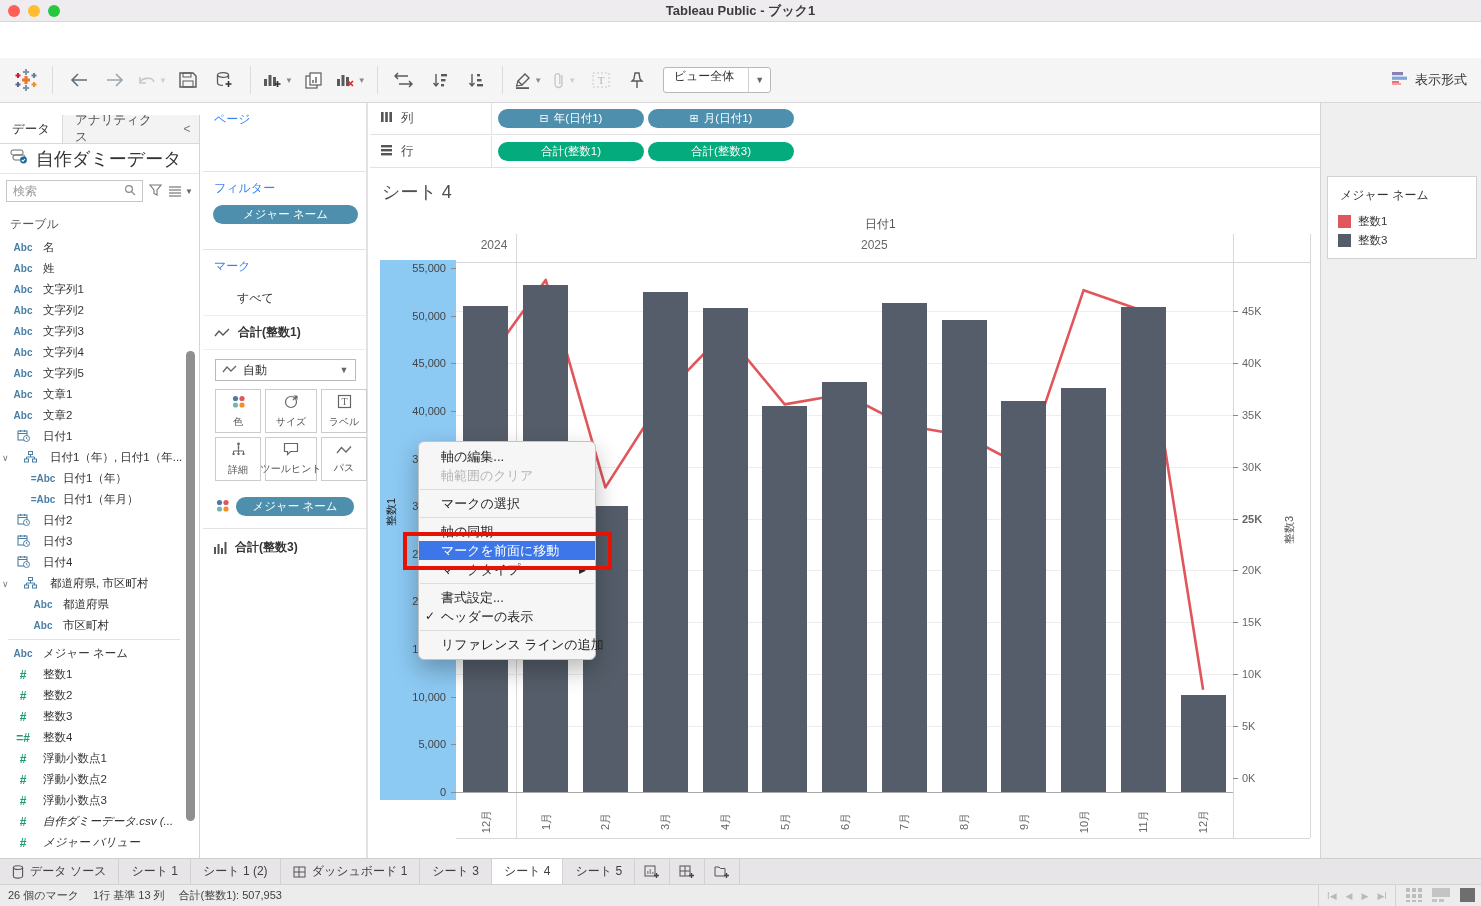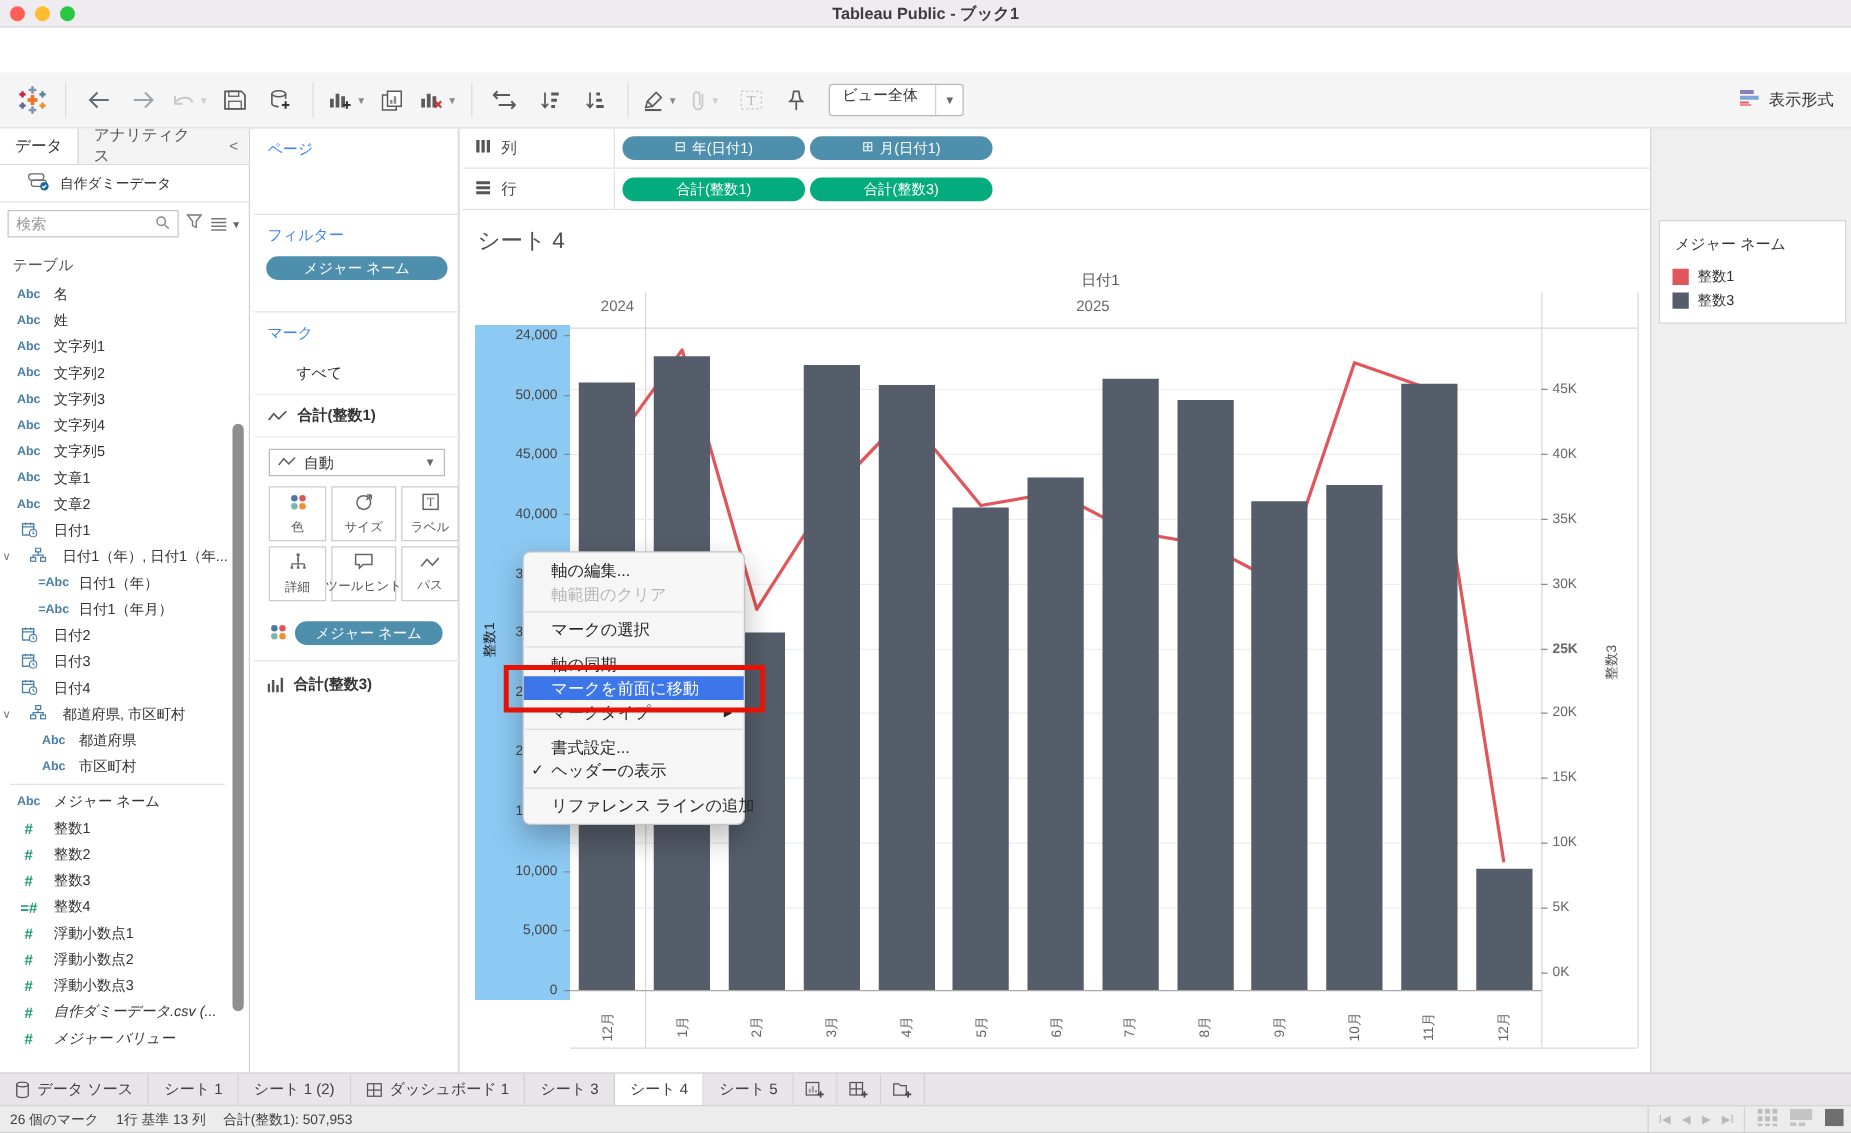--- a/index.html
+++ b/index.html
@@ -29,29 +29,29 @@
   .tb-caret{font-size:8px;color:#8a8a8a;margin-left:3px;}
   .tb-item.disabled .tb-caret{color:#cfcfcf;}
   .view-select{display:flex;height:26px;background:#fff;border:1px solid #b9b9b9;
     border-radius:3px;margin:0 8px;font-size:12px;color:#333;}
   .view-select .vs-label{padding:0 14px 0 10px;min-width:72px;}
   .view-select .vs-arrow{width:22px;height:100%;border-left:1px solid #cfcfcf;display:flex;
     align-items:center;justify-content:center;font-size:9px;color:#666;}
   .show-me{position:absolute;right:14px;display:flex;align-items:center;gap:7px;font-size:13px;color:#333;}
   
   .main{position:absolute;left:0;top:103px;width:1481px;height:755px;background:#fff;}
-  .left-pane{position:absolute;left:0;top:0;width:200px;height:755px;background:#fff;
+  .left-pane{position:absolute;left:0;top:12px;width:200px;height:755px;background:#fff;
     border-right:1px solid #d5d3d5;}
   .dp-tabs{display:flex;height:29px;border-bottom:1px solid #d9d9d9;font-size:12.5px;}
   .dp-tab{display:flex;align-items:center;justify-content:center;padding:0 12px;height:100%;}
   .dp-tab.active{background:#fff;color:#333;}
   .dp-tab.inactive{background:#f4f3f4;color:#555;border-left:1px solid #d9d9d9;flex:1;}
   .dp-collapse{width:24px;display:flex;align-items:center;justify-content:center;color:#777;
     background:#f4f3f4;font-size:12px;}
-  .ds-row{display:flex;align-items:center;height:30px;padding-left:22px;gap:8px;font-size:11px;
+  .ds-row{display:flex;align-items:center;height:30px;padding-left:10px;gap:8px;font-size:18px;
     color:#333;border-bottom:1px solid #e7e7e7;}
   .search-row{display:flex;align-items:center;height:34px;padding:0 6px;gap:6px;}
   .search-box{flex:1;display:flex;align-items:center;height:22px;border:1px solid #c6c6c6;
     background:#fff;padding:0 6px;font-size:12px;color:#9a9a9a;}
   .search-box .ph{flex:1;}
   .tbl-label{font-size:12px;color:#555;padding:8px 0 4px 10px;}
   .field-list{position:absolute;left:0;top:122px;width:188px;bottom:0;overflow:hidden;}
   .field-row{display:flex;align-items:center;height:21px;padding-left:10px;gap:7px;font-size:11.5px;color:#333;}
   .field-row.indent{padding-left:30px;}
   .field-row.italic .f-label{font-style:italic;}
@@ -749,21 +749,21 @@
             <div class="tickLbl" style="left: 10px; top: 332.182px; width: 66px; text-align: right;">30,000</div>
             <div class="tick-dash" style="left: 81px; top: 338.182px;"></div>
             <div class="tickLbl" style="left: 10px; top: 284.545px; width: 66px; text-align: right;">35,000</div>
             <div class="tick-dash" style="left: 81px; top: 290.545px;"></div>
             <div class="tickLbl" style="left: 10px; top: 236.909px; width: 66px; text-align: right;">40,000</div>
             <div class="tick-dash" style="left: 81px; top: 242.909px;"></div>
             <div class="tickLbl" style="left: 10px; top: 189.273px; width: 66px; text-align: right;">45,000</div>
             <div class="tick-dash" style="left: 81px; top: 195.273px;"></div>
             <div class="tickLbl" style="left: 10px; top: 141.636px; width: 66px; text-align: right;">50,000</div>
             <div class="tick-dash" style="left: 81px; top: 147.636px;"></div>
-            <div class="tickLbl" style="left: 10px; top: 94px; width: 66px; text-align: right;">24,000</div>
+            <div class="tickLbl" style="left: 10px; top: 94px; width: 66px; text-align: right;">55,000</div>
             <div class="tick-dash" style="left: 81px; top: 100px;"></div>
             <div class="tickLbl right" style="left: 872px; top: 604px;">0K</div>
             <div class="tick-dash" style="left: 863px; top: 610px;"></div>
             <div class="tickLbl right" style="left: 872px; top: 552.111px;">5K</div>
             <div class="tick-dash" style="left: 863px; top: 558.111px;"></div>
             <div class="tickLbl right" style="left: 872px; top: 500.222px;">10K</div>
             <div class="tick-dash" style="left: 863px; top: 506.222px;"></div>
             <div class="tickLbl right" style="left: 872px; top: 448.333px;">15K</div>
             <div class="tick-dash" style="left: 863px; top: 454.333px;"></div>
             <div class="tickLbl right" style="left: 872px; top: 396.444px;">20K</div>

